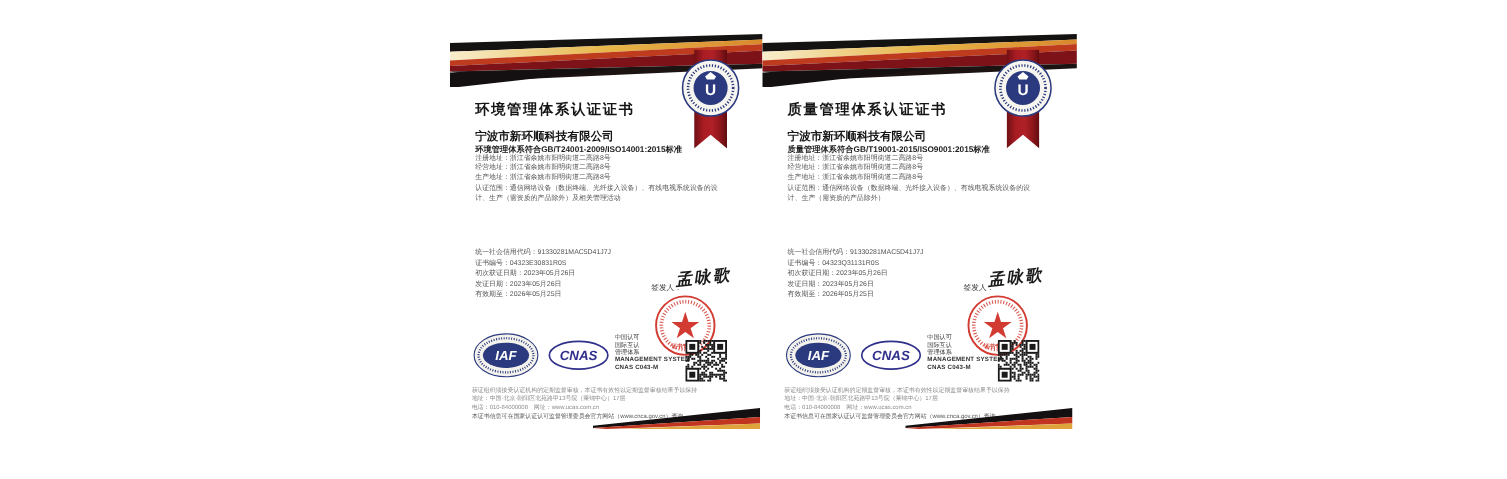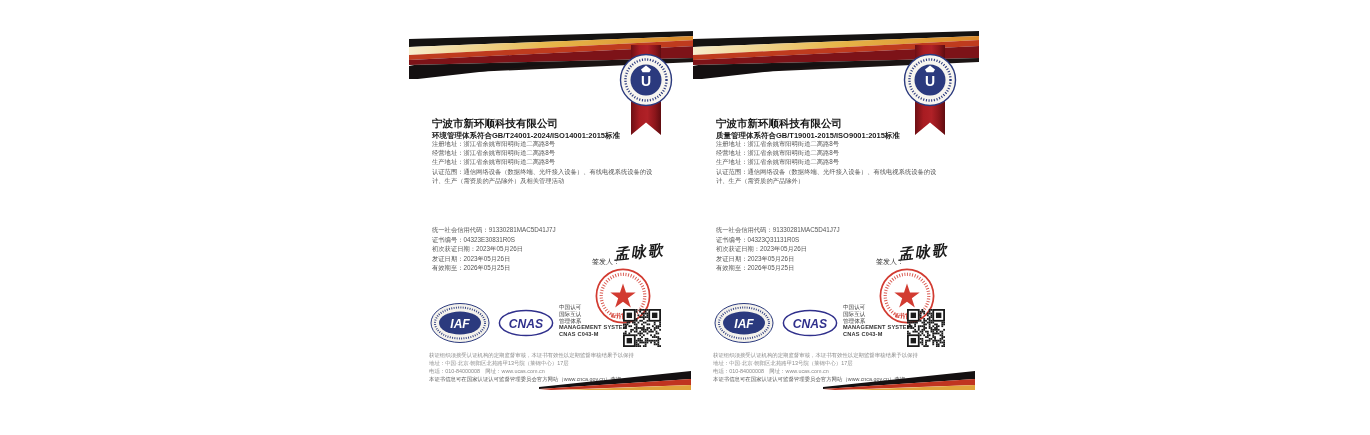--- a/index.html
+++ b/index.html
@@ -64,22 +64,23 @@
     <div class="ribbon"></div>
     <svg class="badge-seal" viewBox="0 0 54 54">
       <circle cx="27" cy="27" r="25.5" fill="#f7f5ef" stroke="#2b3a7e" stroke-width="1.4"></circle>
       <circle cx="27" cy="27" r="20.5" fill="none" stroke="#2b3a7e" stroke-width="2.4" stroke-dasharray="1.1 1.6"></circle>
       <circle cx="27" cy="27" r="15.5" fill="#2b3a7e"></circle>
       <polygon points="22,16.5 27,12.5 32,16.5 30.4,19.2 23.6,19.2" fill="#ffffff"></polygon>
       <text x="27" y="33" text-anchor="middle" font-size="14" font-weight="bold" fill="#ffffff" font-family="Liberation Sans,sans-serif">U</text>
     </svg>
   </div>
 
+  <div class="title">环境管理体系认证证书</div>
   <div class="company">宁波市新环顺科技有限公司</div>
-  <div class="standard">环境管理体系符合GB/T24001-2024/ISO14001:2015标准</div>
+  <div class="standard">环境管理体系符合GB/T24001-2009/ISO14001:2015标准</div>
 
   <div class="addr">
     <div>注册地址：浙江省余姚市阳明街道二高路8号</div>
     <div>经营地址：浙江省余姚市阳明街道二高路8号</div>
     <div>生产地址：浙江省余姚市阳明街道二高路8号</div>
   </div>
 
   <div class="scope">认证范围：通信网络设备（数据终端、光纤接入设备）、有线电视系统设备的设计、生产（需资质的产品除外）及相关管理活动</div>
 
   <div class="info">
@@ -315,20 +316,21 @@
     <div class="ribbon"></div>
     <svg class="badge-seal" viewBox="0 0 54 54">
       <circle cx="27" cy="27" r="25.5" fill="#f7f5ef" stroke="#2b3a7e" stroke-width="1.4"></circle>
       <circle cx="27" cy="27" r="20.5" fill="none" stroke="#2b3a7e" stroke-width="2.4" stroke-dasharray="1.1 1.6"></circle>
       <circle cx="27" cy="27" r="15.5" fill="#2b3a7e"></circle>
       <polygon points="22,16.5 27,12.5 32,16.5 30.4,19.2 23.6,19.2" fill="#ffffff"></polygon>
       <text x="27" y="33" text-anchor="middle" font-size="14" font-weight="bold" fill="#ffffff" font-family="Liberation Sans,sans-serif">U</text>
     </svg>
   </div>
 
+  <div class="title">质量管理体系认证证书</div>
   <div class="company">宁波市新环顺科技有限公司</div>
   <div class="standard">质量管理体系符合GB/T19001-2015/ISO9001:2015标准</div>
 
   <div class="addr">
     <div>注册地址：浙江省余姚市阳明街道二高路8号</div>
     <div>经营地址：浙江省余姚市阳明街道二高路8号</div>
     <div>生产地址：浙江省余姚市阳明街道二高路8号</div>
   </div>
 
   <div class="scope">认证范围：通信网络设备（数据终端、光纤接入设备）、有线电视系统设备的设计、生产（需资质的产品除外）</div>

